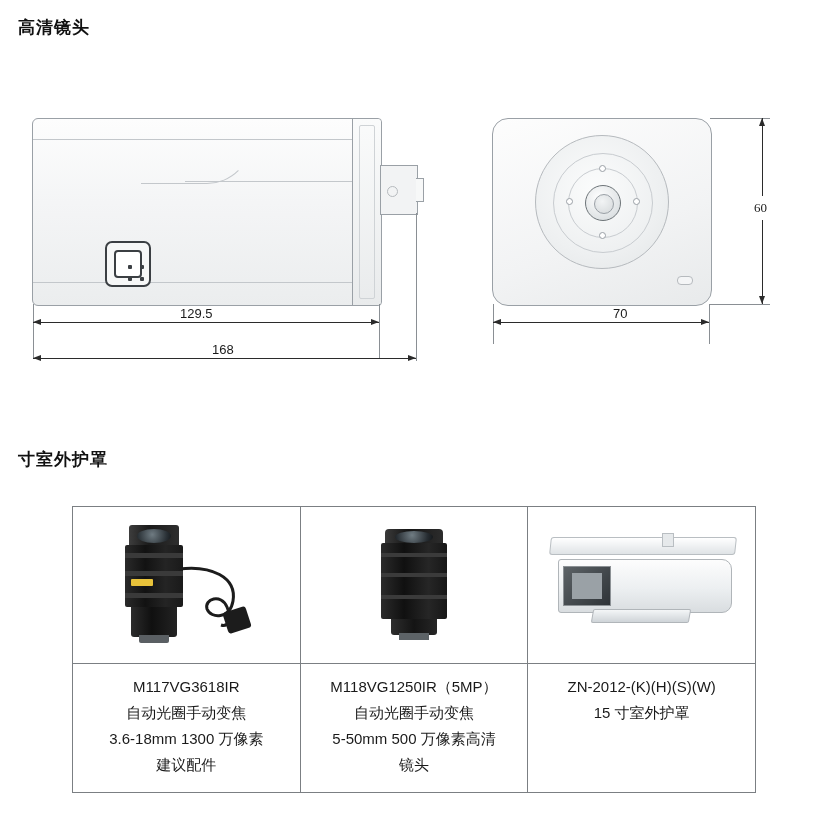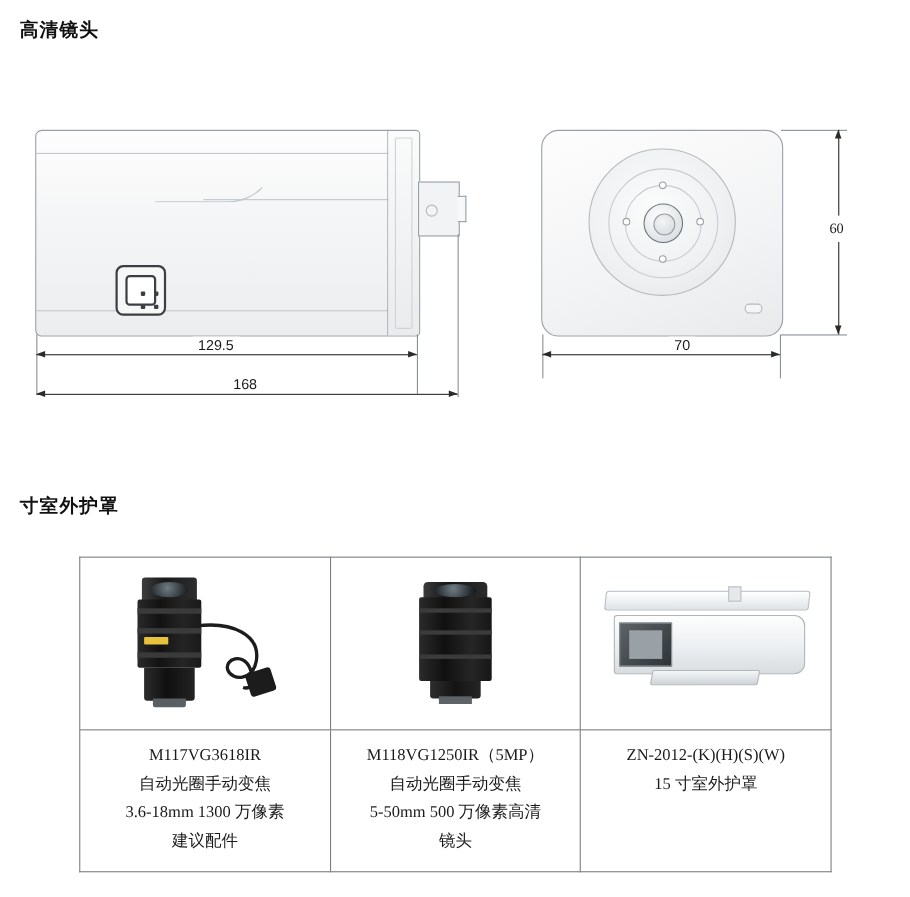--- a/index.html
+++ b/index.html
@@ -268,21 +268,20 @@
   .acc-img-cell {
     height: 156px;
     position: relative;
   }
   .acc-caption {
     padding: 10px 12px 14px 12px;
     font-size: 15px;
     line-height: 26px;
     text-align: center;
     color: #1a1a1a;
-    font-family: Liberation Serif, serif;
   }
   .acc-caption .line { display: block; }
 
   
   .lens1 {
     position: absolute;
     left: 52px; top: 18px;
     width: 58px; height: 118px;
   }
   .lens1 .hood {

